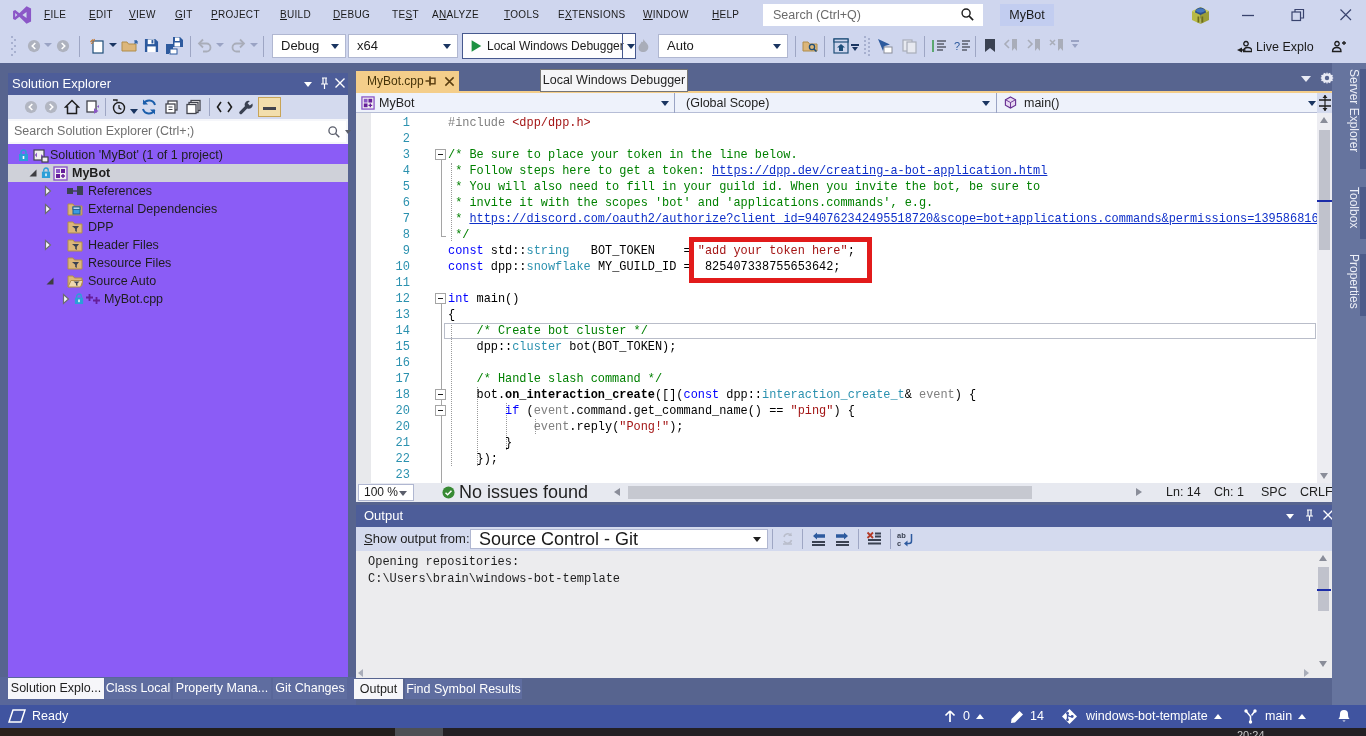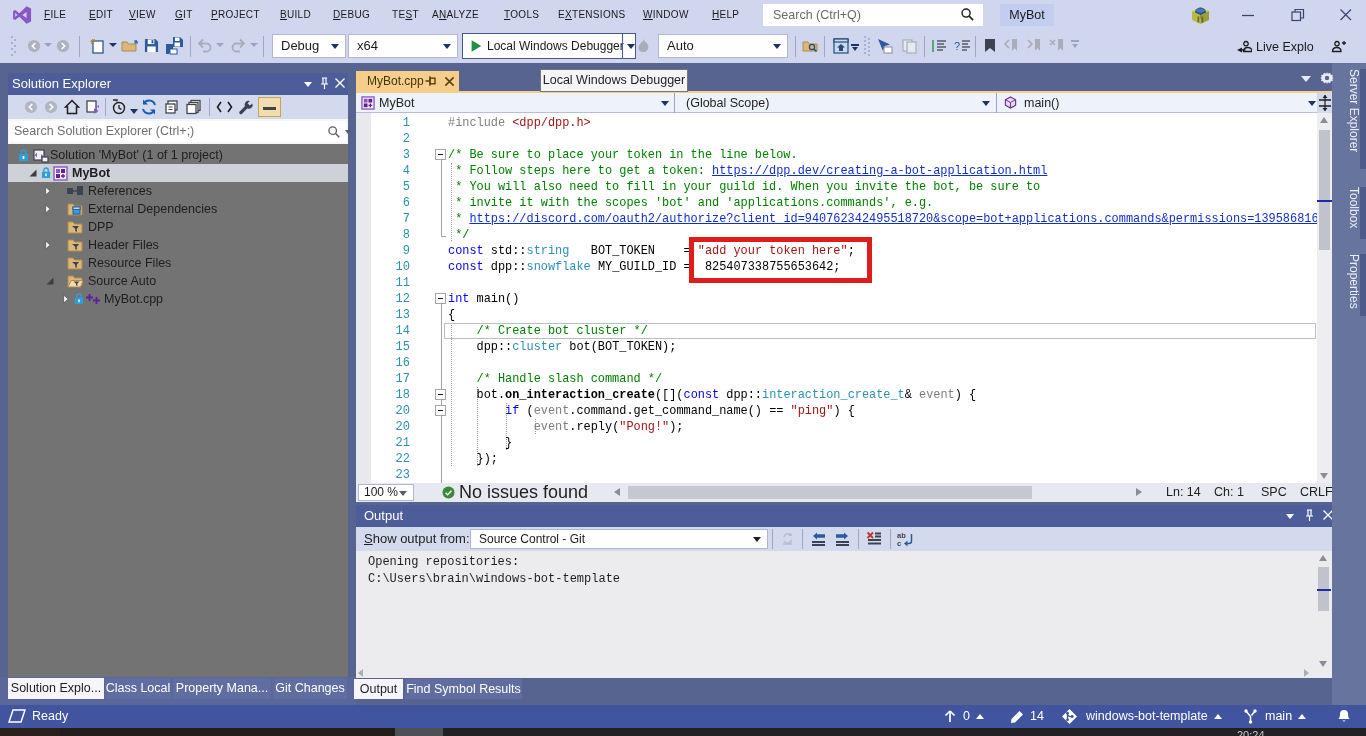--- a/index.html
+++ b/index.html
@@ -15,21 +15,21 @@
   
   #toolbar { left:0; top:30px; width:1366px; height:33px; background:#CFD6EE; }
   .combo { position:absolute; background:#fff; border:1px solid #B0B7D1; font-size:13px; color:#1a1a1a; }
   .combo .car { position:absolute; right:6px; top:50%; margin-top:-2px; width:0; height:0; border-left:4px solid transparent; border-right:4px solid transparent; border-top:5px solid #1a3561; }
   .tsep { position:absolute; top:6px; width:1px; height:21px; background:#9EA6C4; }
   
   #sepanel-title { left:8px; top:73px; width:340px; height:22px; background:#4D5D99; color:#fff; font-size:13px; line-height:22px; padding-left:4px; }
   #sepanel-toolbar { left:8px; top:95px; width:340px; height:24px; background:#D4DAEE; }
   #sepanel-search-row { left:8px; top:119px; width:340px; height:25px; background:#F5F6FA; }
   #sepanel-search { position:absolute; left:1px; top:2px; width:337px; height:21px; background:#fff; font-size:12.5px; color:#707070; line-height:21px; padding-left:5px; }
-  #sepanel-body { left:8px; top:144px; width:340px; height:533px; background:#737373; overflow:hidden;padding-left:8px; }
+  #sepanel-body { left:8px; top:144px; width:340px; height:533px; background:#8b5cf6; overflow:hidden;padding-left:8px; }
   .trow { position:absolute; left:0; width:340px; height:18px; font-size:12.5px; color:#1E1E1E; line-height:18px; }
   .trow .lbl { position:absolute; top:0; }
   
   .btab { position:absolute; top:678px; height:21px; font-size:12.5px; line-height:21px; text-align:center; color:#fff; background:#5F6DA0; white-space:nowrap; overflow:hidden; }
   .btab.active { background:#F6F6FA; color:#1E1E1E; }
   
   #tabstrip-line { left:356px; top:91px; width:976px; height:2px; background:#F4CE8A; }
   #doctab { left:356px; top:71px; width:103px; height:20px; background:#F4CE8A; color:#463409; font-size:12px; line-height:20px; padding-left:11px; }
   #tooltip { left:540px; top:69px; width:148px; height:23px; background:#F5F5F7; border:1px solid #767676; color:#1E1E1E; font-size:12.5px; text-align:center; line-height:21px; white-space:nowrap; }
   #navbar { left:356px; top:93px; width:961px; height:20px; background:#EEF2FB; border-bottom:1px solid #B6BDD6; }
@@ -543,21 +543,21 @@
   <div class="abs" style="left:930px;top:9px;width:0;height:0;border-left:4px solid transparent;border-right:4px solid transparent;border-top:5px solid #fff"></div>
   <svg class="abs" style="left:947px;top:4px" width="13" height="13" viewBox="0 0 13 13">
       <path d="M4 1h5M5 1v6h3V1M3 7h7M6.5 7v5" stroke="#fff" stroke-width="1.2" fill="none"></path>
     </svg>
   <svg class="abs" style="left:966px;top:4px" width="12" height="12" viewBox="0 0 12 12">
       <path d="M1.5 1.5 10.5 10.5M10.5 1.5 1.5 10.5" stroke="#fff" stroke-width="1.4"></path>
     </svg>
 </div>
 <div class="abs" id="out-toolbar">
   <div class="abs" style="left:8px;top:0;height:24px;line-height:24px;font-size:13px;color:#1E1E1E"><u>S</u>how output from:</div>
-  <div class="combo" style="left:114px;top:2px;width:298px;height:20px;line-height:18px;padding-left:8px;font-size:12px">Source Control - Git<div class="car" style="border-top-color:#1E1E1E"></div></div>
+  <div class="combo" style="left:114px;top:2px;width:298px;height:20px;line-height:18px;padding-left:8px;font-size:18px">Source Control - Git<div class="car" style="border-top-color:#1E1E1E"></div></div>
   <div class="tsep" style="left:416px;top:2px;height:20px"></div>
   <svg class="abs" style="left:424px;top:4px" width="16" height="16" viewBox="0 0 16 16">
       <path d="M4 6a4 4 0 0 1 7.5-1M11.5 9a4 4 0 0 1-7.5 1" fill="none" stroke="#B9BDCB" stroke-width="1.5"></path>
       <path d="M11.5 1.5v3.5H8z" fill="#B9BDCB"></path>
       <path d="M3 13h9" stroke="#B9BDCB" stroke-width="1.6"></path>
     </svg>
   <div class="tsep" style="left:446px;top:2px;height:20px"></div>
   <svg class="abs" style="left:454px;top:4px" width="17" height="16" viewBox="0 0 17 16">
       <path d="M7 1.5 3 5l4 3.5V6.8h8V3.2H7z" fill="#2D5A9E"></path>
       <path d="M2 11h13M2 14h13" stroke="#3B4252" stroke-width="1.8"></path>

